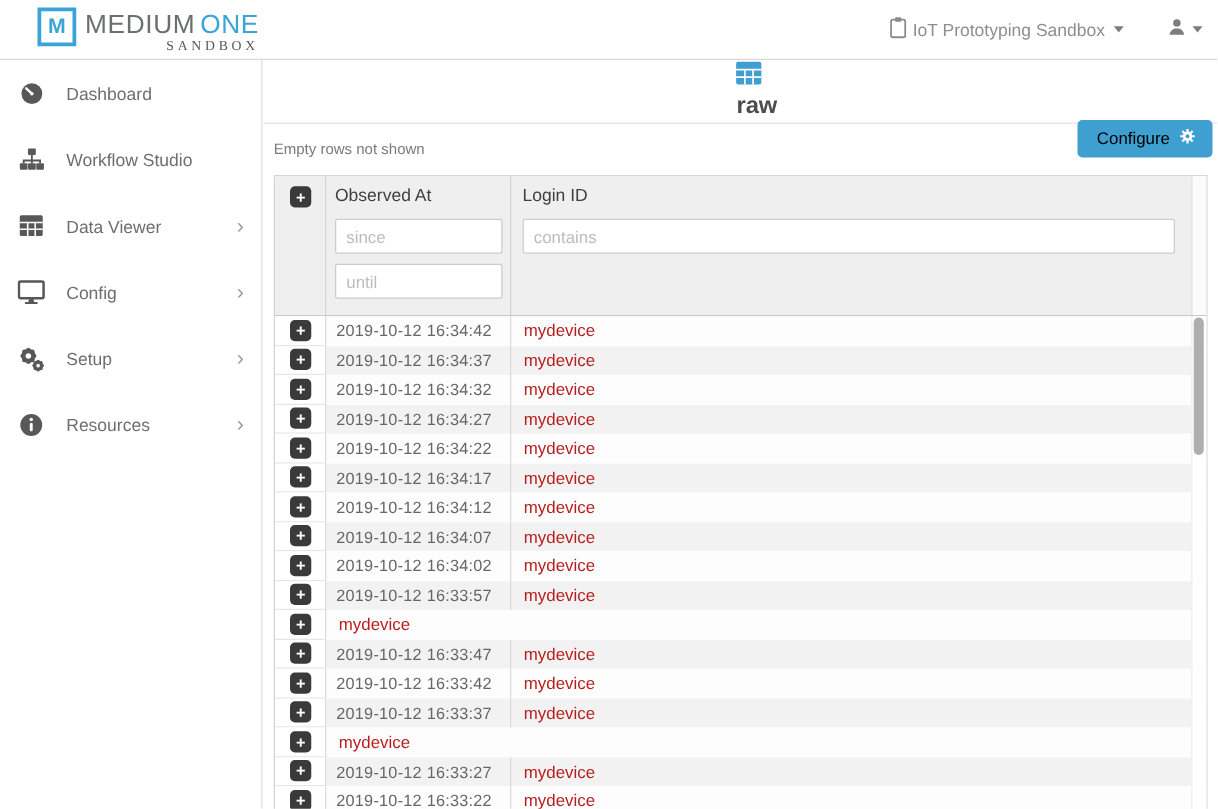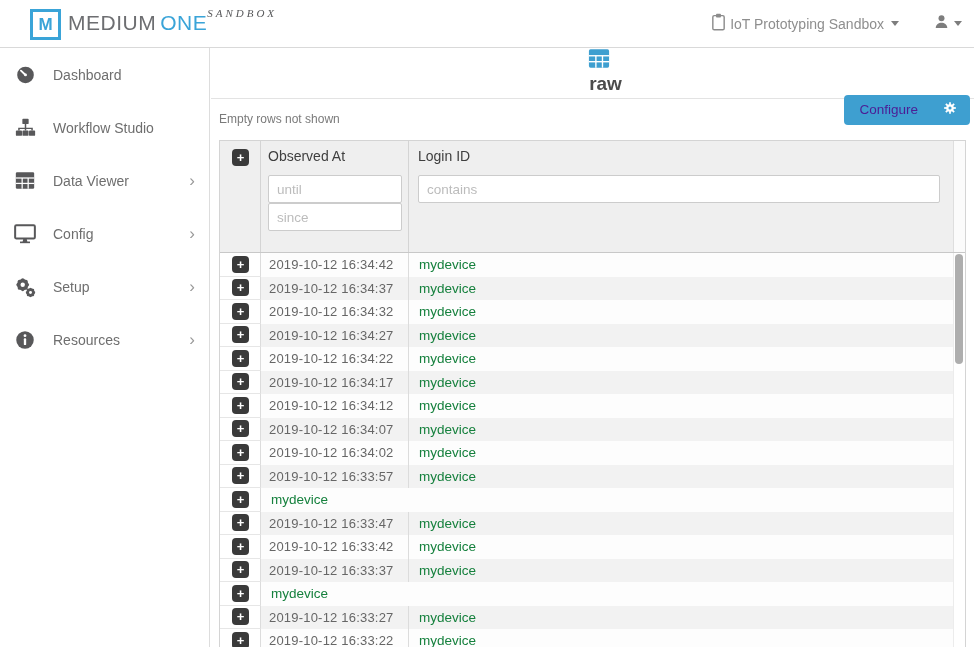--- a/index.html
+++ b/index.html
@@ -14,27 +14,27 @@
     position:absolute; top:0; left:0; width:974px; height:48px;
     background:#fff; border-bottom:1px solid #d9d9d9; z-index:5;
     display:flex; align-items:center;
   }
   .logo { display:flex; align-items:flex-start; margin-left:30px; cursor:pointer; }
   .logo-mark {
     width:31px; height:31px; border:3px solid #3aa4d8; margin-top:2px;
     display:flex; align-items:center; justify-content:center;
     color:#3aa4d8; font-weight:bold; font-size:17px;
   }
-  .logo-textcol { display:flex; margin-left:7px;justify-content:flex-end; }
+  .logo-textcol { display:flex; flex-direction:column; margin-left:7px;justify-content:flex-end; }
   .logo-name { font-size:21px; letter-spacing:.5px; line-height:23px; margin-top:4px; }
   .logo-name .medium { color:#6d6e71; }
   .logo-name .one { color:#3aa4d8; margin-left:4px; }
   .logo-sub {
     font-family:"Liberation Serif", serif; font-size:11px; letter-spacing:3px;
-    color:#57585a; text-align:right; line-height:13px;font-style:italic;
+    color:#57585a; text-align:right; line-height:13px;
   }
   .topbar-right {
     margin-left:auto; display:flex; align-items:center; gap:10px; margin-right:12px;
   }
   .project-selector {
     display:flex; align-items:center; gap:3px; color:#8e8e8e; font-size:14px; cursor:pointer;
   }
   .caret-down {
     width:0; height:0; border-left:4px solid transparent; border-right:4px solid transparent;
     border-top:5px solid #7d7d7d; display:inline-block; margin-left:4px;
@@ -55,23 +55,23 @@
   .side-chevron { margin-left:auto; color:#9a9a9a; font-size:17px; line-height:1; }
 
   
   .main { position:absolute; top:48px; left:211px; width:763px; height:599px; background:#fff; }
   .main-header {
     height:51px; border-bottom:1px solid #e3e3e3;
     display:flex; align-items:center; padding:0 4px 0 16px;flex-direction:column;
   }
   .main-title { font-size:19px; color:#4c4c4c; margin-left:14px; }
   .configure-btn {
-    margin-left:auto; background:#3e9fd0; color:#4c1d95; border:none; border-radius:4px;
+    margin-left:auto; background:#3e9fd0; color:#000000; border:none; border-radius:4px;
     font-size:13.5px; font-family:"Liberation Sans",sans-serif;
-    padding:6px 13px 7px 15px; display:flex; align-items:center; gap:25px; cursor:pointer;
+    padding:6px 13px 7px 15px; display:flex; align-items:center; gap:7px; cursor:pointer;
   }
   .note { margin:13px 0 14px 8px; color:#7a7a7a; font-size:12px; }
 
   
   .table-wrap { position:relative; margin-left:8px; width:747px; border:1px solid #d4d4d4; }
   .thead { display:flex; background:#efefef; border-bottom:1px solid #c8c8c8; }
   .th-expand { width:41px; border-right:1px solid #d4d4d4; padding:8px 0 0 12px; }
   .th-observed { width:148px; border-right:1px solid #d4d4d4; padding:7px 6px 13px 7px; }
   .th-login { flex:1; padding:7px 8px 13px 9px; }
   .th-scroll { width:12px; border-left:1px solid #dedede; background:#fbfbfb; }
@@ -89,21 +89,21 @@
   .trow { display:flex; height:23.5px; background:#fdfdfd; }
   .trow.alt { background:#f2f2f2; }
   .td-expand {
     width:41px; background:#fff; border-right:1px solid #dcdcdc; border-bottom:1px solid #e6e6e6;
     display:flex; align-items:center; padding-left:12px;
   }
   .td-observed {
     width:148px; border-right:1px solid #dcdcdc; font-size:13px; color:#666;
     display:flex; align-items:center; padding-left:8px; letter-spacing:.2px;
   }
-  .td-login { flex:1; font-size:13.5px; color:#15803d; display:flex; align-items:center; padding-left:10px; }
+  .td-login { flex:1; font-size:13.5px; color:#b91c1c; display:flex; align-items:center; padding-left:10px; }
   .td-strip { width:12px; background:#fff; border-left:1px solid #ececec; }
 
   .expand-btn {
     width:17px; height:17px; background:#3a3a3a; border:none; border-radius:4px;
     color:#fff; font-size:13px; font-weight:bold; line-height:15px; text-align:center;
     padding:0; cursor:pointer; display:flex; align-items:center; justify-content:center;
   }
   .scroll-thumb {
     position:absolute; right:2px; top:113px; width:8px; height:110px;
     background:#aeaeae; border-radius:4px; cursor:pointer;
@@ -266,22 +266,22 @@
 
   <p class="note">Empty rows not shown</p>
 
   <div class="table-wrap">
     <div class="thead">
       <div class="th-expand">
         <button class="expand-btn">+</button>
       </div>
       <div class="th-observed">
         <span class="col-label">Observed At</span>
+        <input class="filter-input w-since" type="text" placeholder="since" style="">
         <input class="filter-input w-until" type="text" placeholder="until" style="">
-        <input class="filter-input w-since" type="text" placeholder="since" style="">
       </div>
       <div class="th-login">
         <span class="col-label">Login ID</span>
         <input class="filter-input w-contains" type="text" placeholder="contains" style="">
       </div>
       <div class="th-scroll"></div>
     </div>
 
     <div id="table-body">
   <div class="trow">

